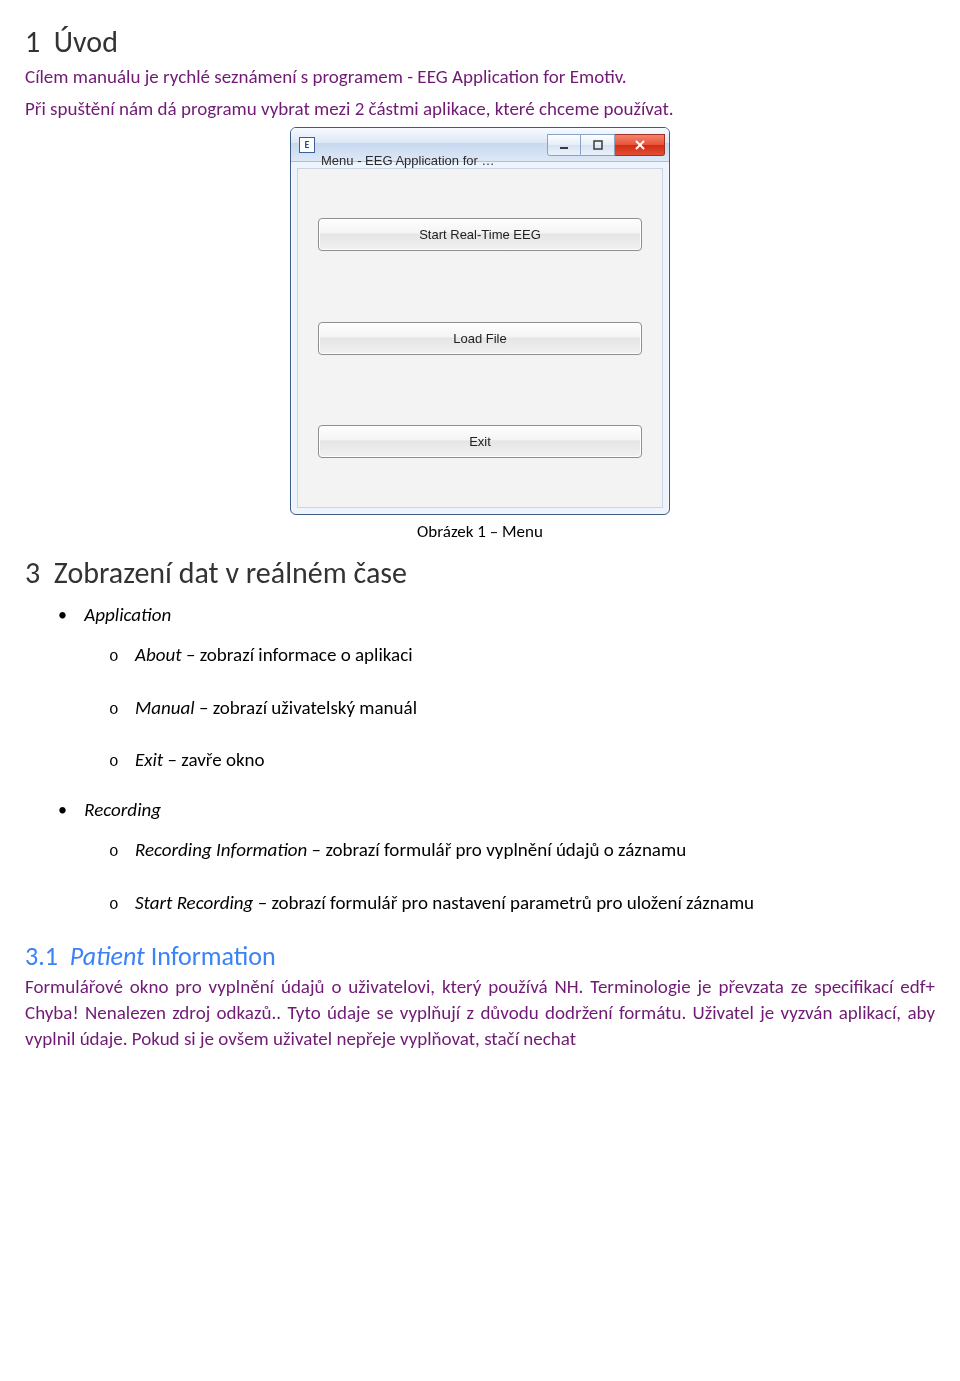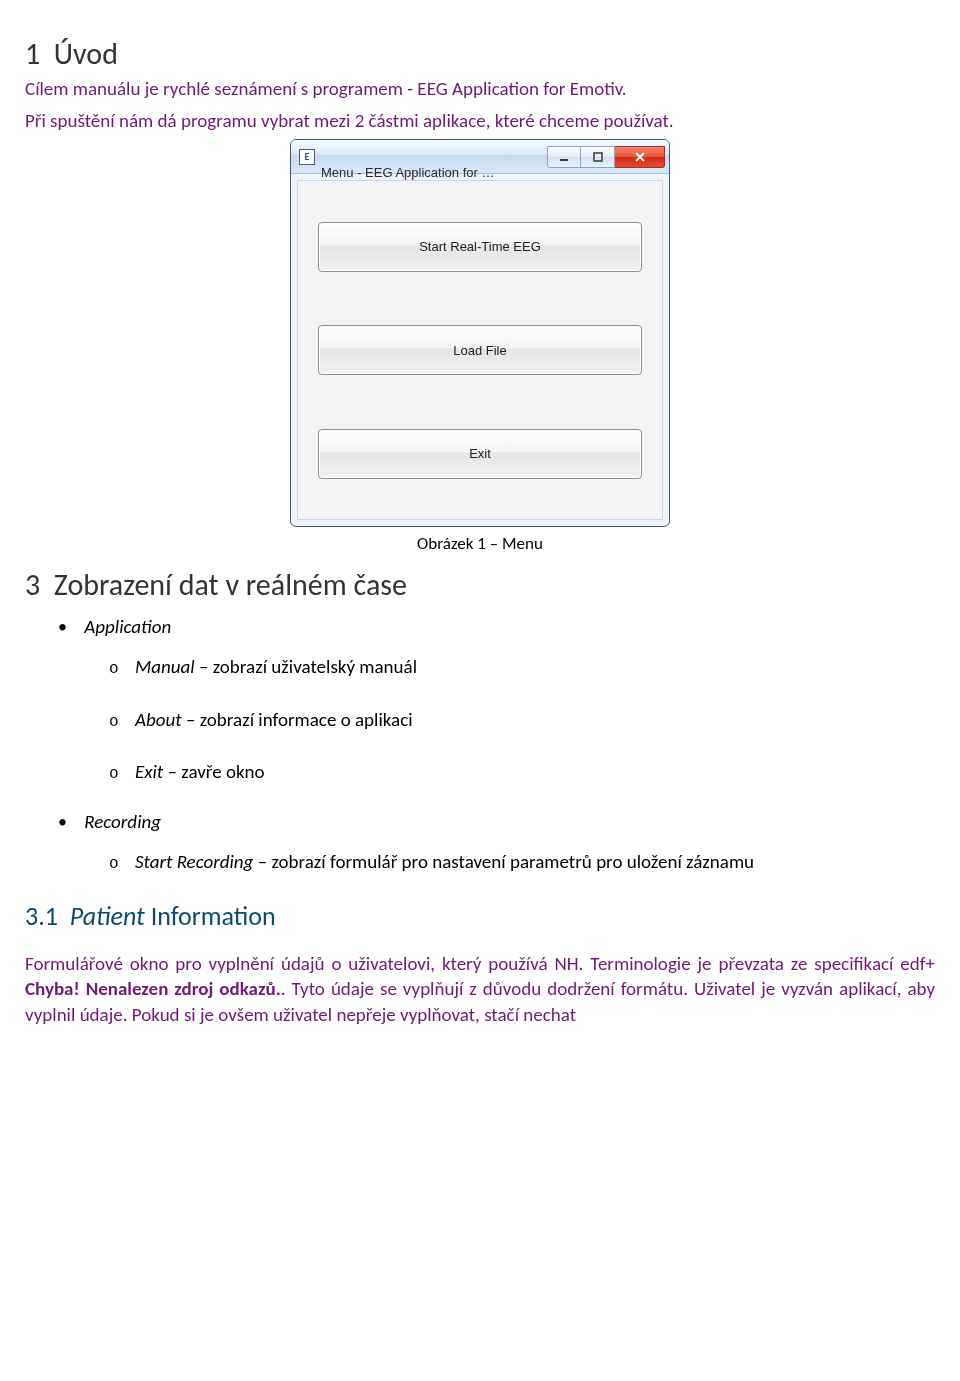--- a/index.html
+++ b/index.html
@@ -4,33 +4,33 @@
 <style>
   * { box-sizing: border-box; }
   body {
     margin: 0;
     background: #fff;
     font-family: Calibri, Arial, sans-serif;
     color: #000;
     width: 960px;
   }
   .page {
-    padding: 27px 25px 20px 25px;
+    padding: 15px 25px 20px 25px;
   }
   h1.sec {
     font-size: 30px;
     font-weight: 400;
     color: #333;
     margin: 8px 0 4px 0;
   }
   h2.sub {
     font-size: 26px;
     font-weight: 400;
-    color: #0c4a6e;
-    margin: 10px 0 19px 0;
+    color: #3b82f6;
+    margin: 10px 0 2px 0;
   }
   p.body {
     font-size: 19px;
     line-height: 1.35;
     margin: 0 0 6px 0;
     color: #701a75;
     text-align: justify;
   }
   .caption {
     text-align: center;
@@ -101,21 +101,21 @@
     margin: 6px;
     background: #f3f3f3;
     border: 1px solid #c9d5e6;
     height: 340px;
     display: flex;
     flex-direction: column;
     justify-content: space-around;
     padding: 14px 20px;
   }
   .dlg-btn {
-    height: 50px;
+    height: 33px;
     border: 1px solid #8e8e8e;
     border-radius: 4px;
     background: linear-gradient(to bottom, #fefefe 0%, #f4f4f4 45%, #e5e5e5 48%, #f1f1f1 100%);
     font-family: "Segoe UI", Tahoma, sans-serif;
     font-size: 13px;
     color: #222;
     display: flex; align-items: center; justify-content: center;
     box-shadow: 0 0 0 1px #fff inset;
   }
 
@@ -149,21 +149,21 @@
     margin-left: -26px;
     font-family: "Courier New", monospace;
     font-size: 16px;
   }
   ul.b2 > li {
     margin: 0 0 22px 0;
     line-height: 1.6;
     text-align: justify;
   }
   em.i { font-style: italic; }
-  strong.b { font-weight: bold; }
+  strong.b { font-weight: normal; }
 </style>
 </head>
 <body>
 
 <div class="page">
 
   <h1 class="sec">
     <span>1</span>&nbsp;&nbsp;<span>Úvod</span>
   </h1>
   <p class="body">Cílem manuálu je rychlé seznámení s programem - EEG Application for Emotiv.</p>
@@ -205,28 +205,29 @@
   <div class="caption">Obrázek 1 – Menu</div>
 
   <h1 class="sec">
     <span>3</span>&nbsp;&nbsp;<span>Zobrazení dat v reálném čase</span>
   </h1>
 
   <ul class="b1">
     <li>
       <em class="i">Application</em>
       <ul class="b2">
+        <li><em class="i">About</em><span> – zobrazí informace o aplikaci</span></li>
         <li><em class="i">Manual</em><span> – zobrazí uživatelský manuál</span></li>
-        <li><em class="i">About</em><span> – zobrazí informace o aplikaci</span></li>
         <li><em class="i">Exit</em><span> – zavře okno</span></li>
       </ul>
     </li>
     <li>
       <em class="i">Recording</em>
       <ul class="b2">
+        <li><em class="i">Recording Information</em><span> – zobrazí formulář pro vyplnění údajů o záznamu</span></li>
         <li><em class="i">Start Recording</em><span> – zobrazí formulář pro nastavení parametrů pro uložení záznamu</span></li>
       </ul>
     </li>
   </ul>
 
   <h2 class="sub">
     <span>3.1</span>&nbsp;&nbsp;<em class="i">Patient</em><span> Information</span>
   </h2>
   <p class="body">
     <span>Formulářové okno pro vyplnění údajů o uživatelovi, který používá NH. Terminologie je převzata ze specifikací edf+ </span><strong class="b">Chyba! Nenalezen zdroj odkazů.</strong><span>. Tyto údaje se vyplňují z důvodu dodržení formátu. Uživatel je vyzván aplikací, aby vyplnil údaje. Pokud si je ovšem uživatel nepřeje vyplňovat, stačí nechat</span>

